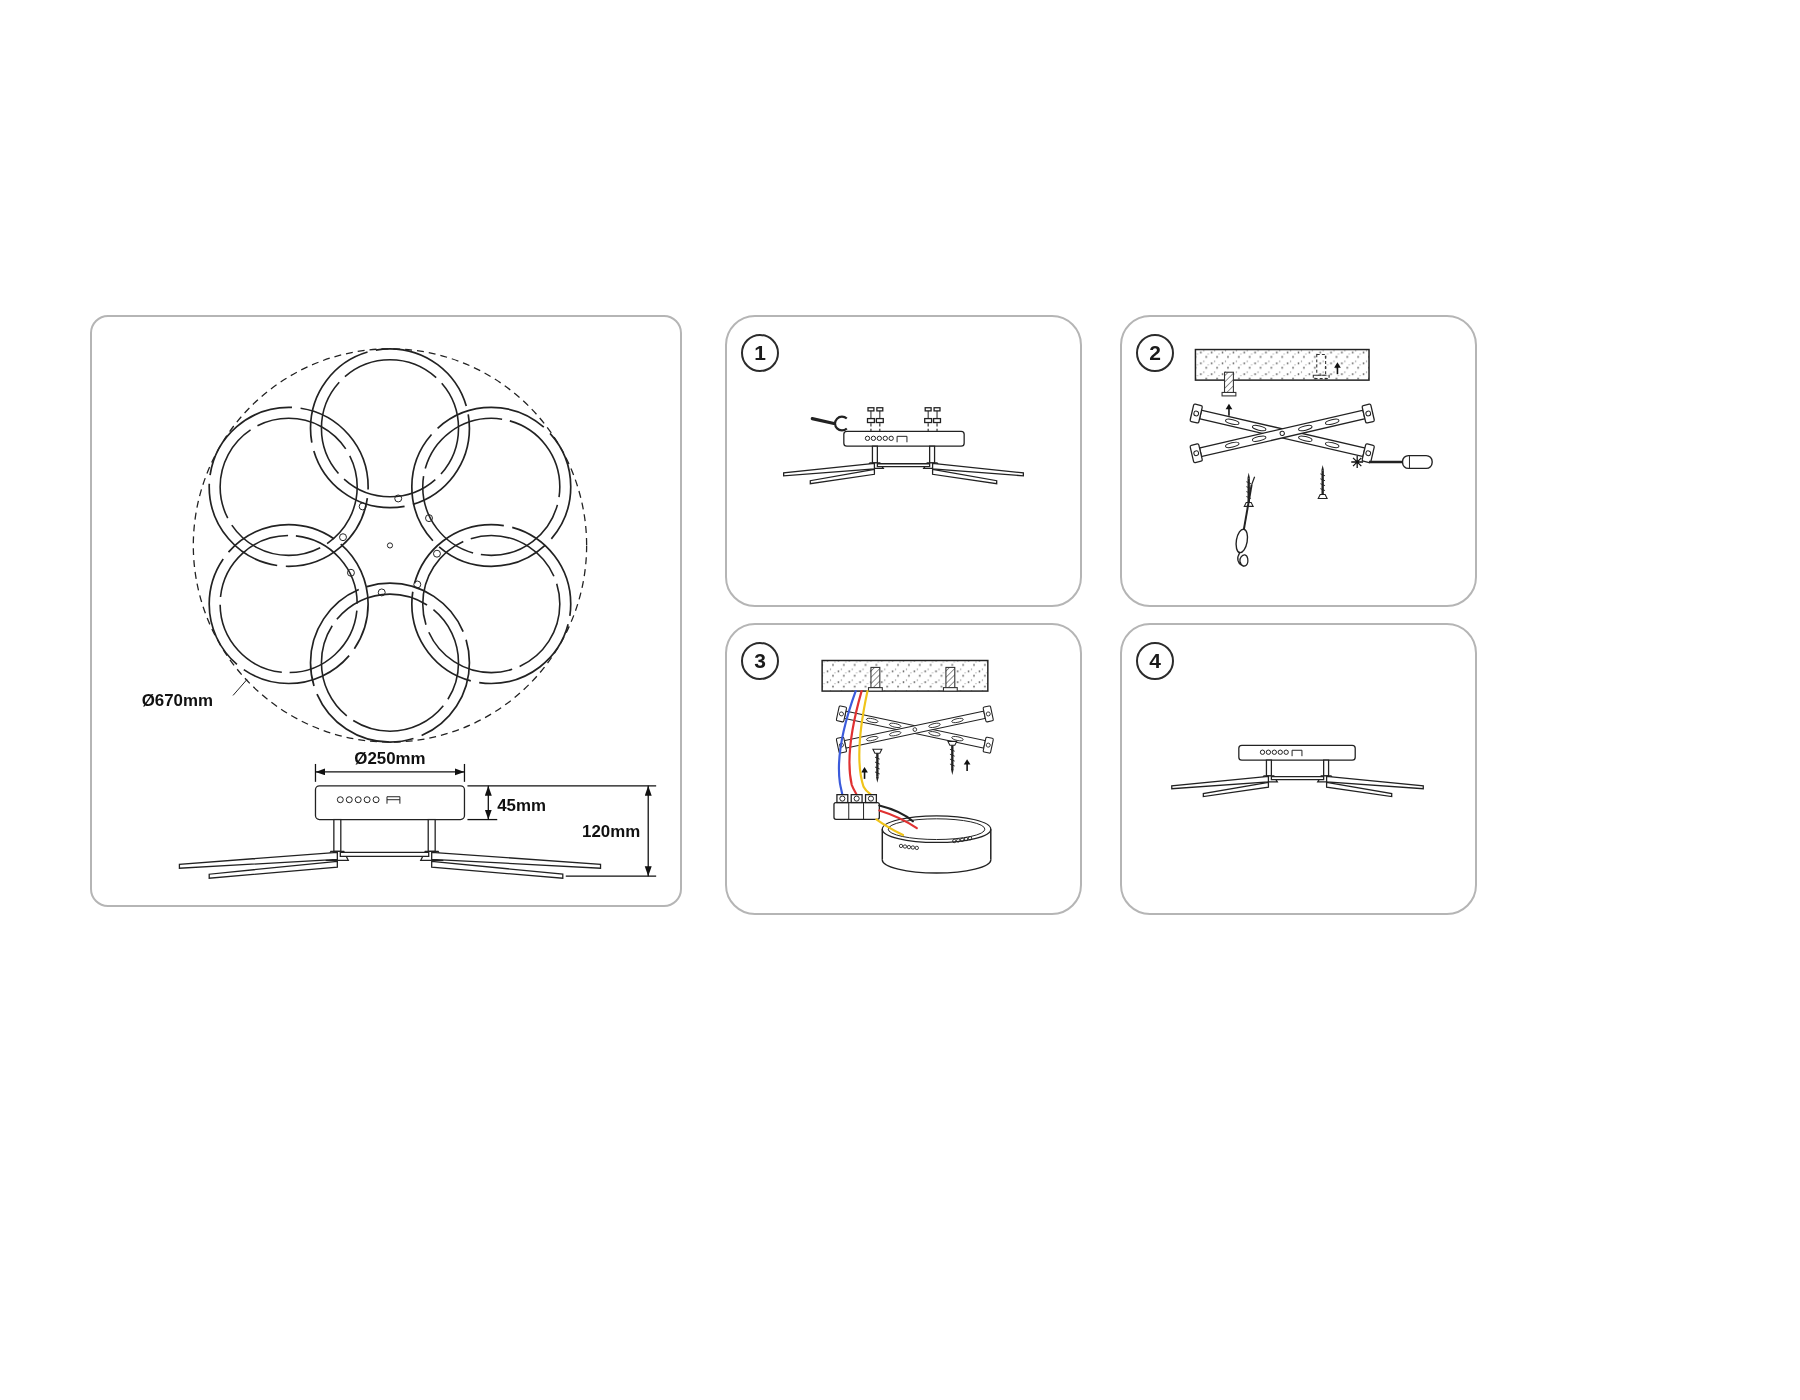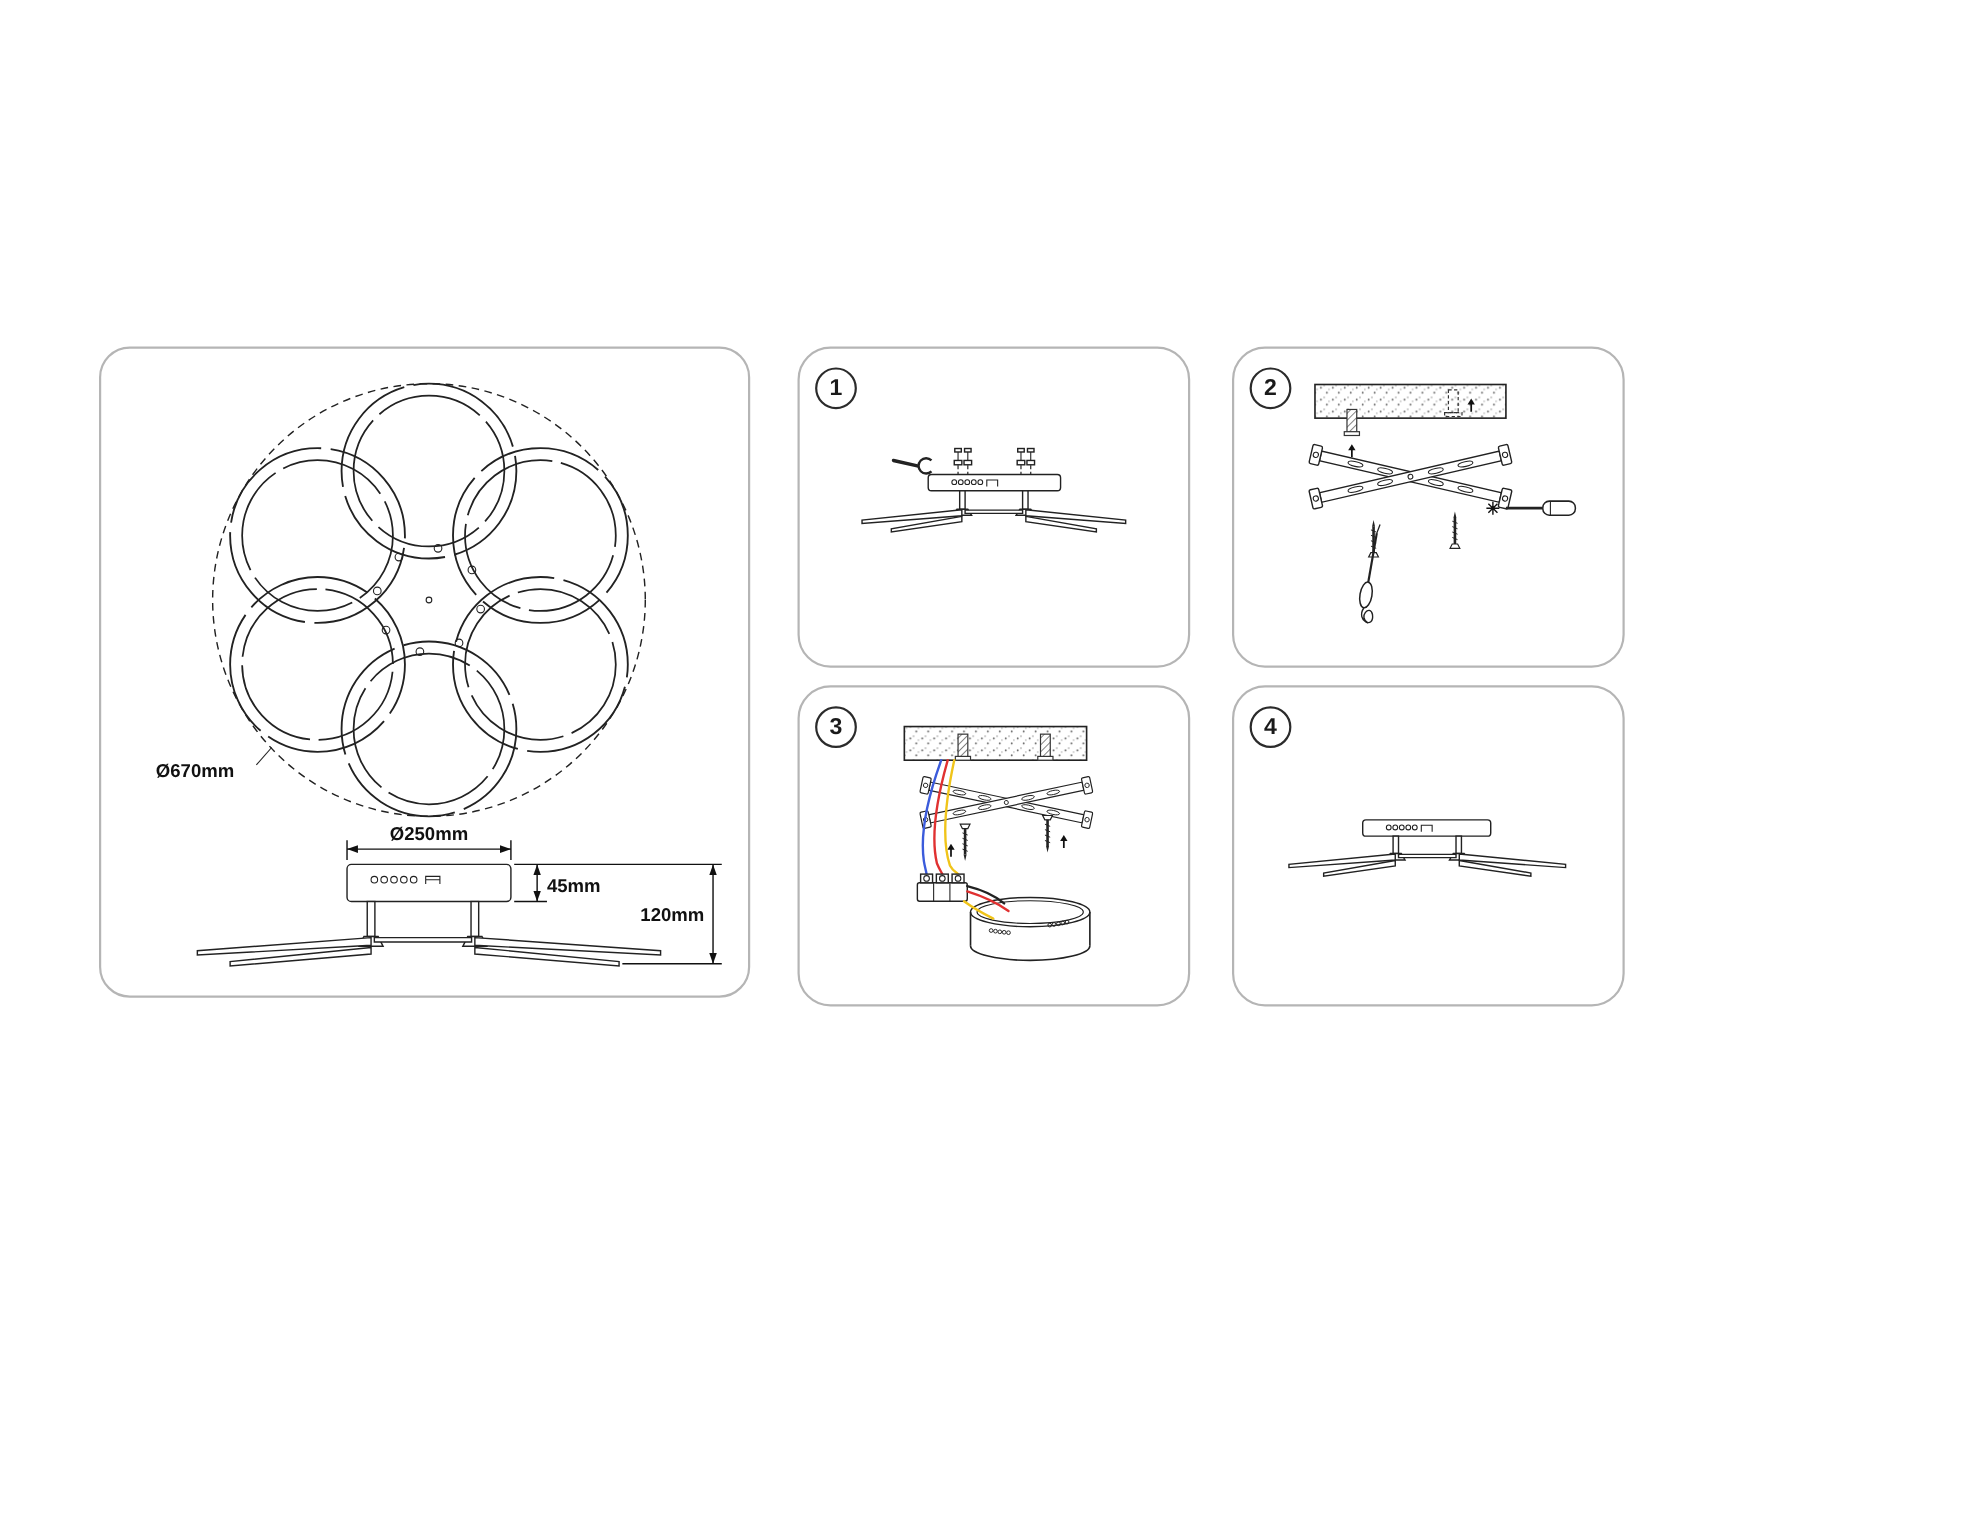--- a/index.html
+++ b/index.html
@@ -1,19 +1,19 @@
 <!DOCTYPE html>
 <html><head>
 <meta charset="utf-8">
 <style>
   *{box-sizing:border-box}
   html,body{margin:0;padding:0;background:#fff}
   .sheet{position:relative;width:1800px;height:1400px;background:#fff;font-family:"Liberation Sans",sans-serif;overflow:hidden}
   .panel{position:absolute;background:#fff;border:2px solid #b5b5b5}
-  .panel.big{border-radius:28px}
+  .panel.big{border-radius:18px}
   .panel.small{border-radius:30px}
   .panel svg.art{position:absolute;left:0;top:0;width:100%;height:100%}
   .badge{position:absolute;left:14px;top:17px;width:38px;height:38px;border:2px solid #2b2b2b;border-radius:50%;
          display:flex;align-items:center;justify-content:center;font-size:21px;font-weight:700;color:#1a1a1a;background:#fff}
   text.dim{font-family:"Liberation Sans",sans-serif;font-weight:700;font-size:17px;fill:#111}
   .ln{stroke:#222;stroke-width:1.5;fill:none}
   .lnf{stroke:#222;stroke-width:1.3;fill:#fff}
   .thin{stroke:#222;stroke-width:1;fill:none}
   .dimln{stroke:#111;stroke-width:1.3;fill:none}
   .ring-o{stroke:#222;stroke-width:1.7;fill:none;stroke-dasharray:117 8.7}

